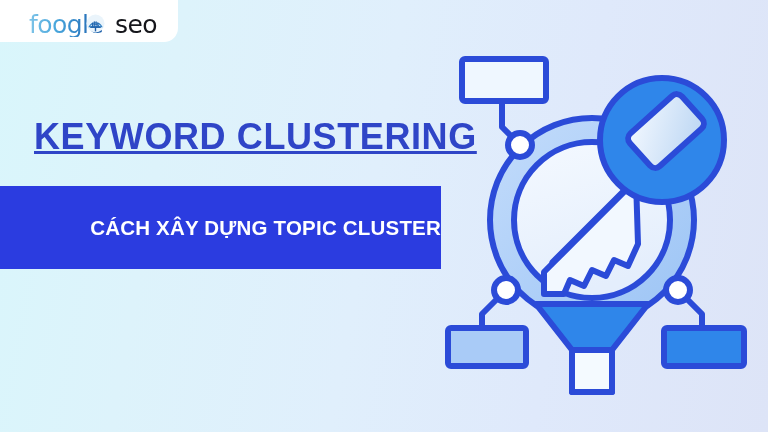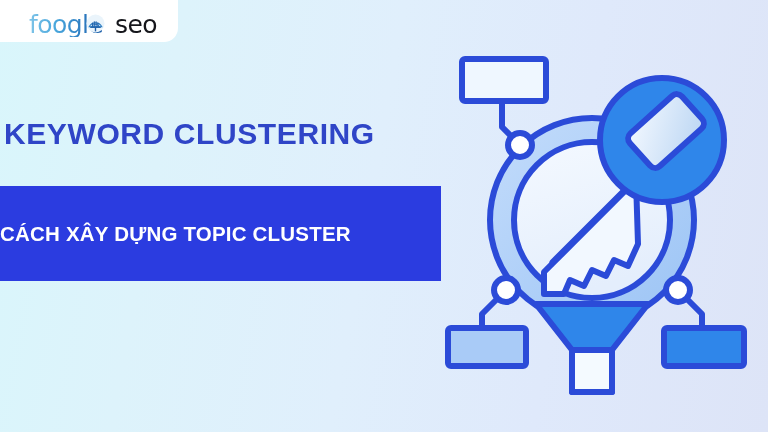--- a/index.html
+++ b/index.html
@@ -35,29 +35,29 @@
   .logo-seo{
     font-size:25px;font-weight:400;letter-spacing:-0.6px;
     font-family:"DejaVu Sans", sans-serif;
     color:#15161b;line-height:1;margin-left:12px;
   }
   .logo-mark{
     position:absolute;left:57px;top:2px;width:19px;height:19px;
   }
   
   .headline{
-    position:absolute;left:4px;top:119px;
-    font-size:30px;font-weight:bold;letter-spacing:0.6px;
-    color:#2f45c7;line-height:1;white-space:nowrap;
+    position:absolute;left:34px;top:119px;
+    font-size:36px;font-weight:bold;letter-spacing:0.6px;
+    color:#2f45c7;line-height:1;white-space:nowrap;text-decoration:underline;
   }
   
   .sub-banner{
-    position:absolute;left:0;top:186px;width:441px;height:95px;
+    position:absolute;left:0;top:186px;width:441px;height:83px;
     background:#2b3ce0;
-    display:flex;flex-direction:column;align-items:flex-start;justify-content:center;
+    display:flex;flex-direction:column;align-items:flex-end;justify-content:center;
     box-sizing:border-box;
   }
   .sub-line{
     color:#ffffff;font-weight:bold;font-size:20.5px;letter-spacing:0.2px;
     line-height:1.34;white-space:nowrap;
   }
   
   .illustration{
     position:absolute;left:440px;top:28px;width:328px;height:380px;
   }

